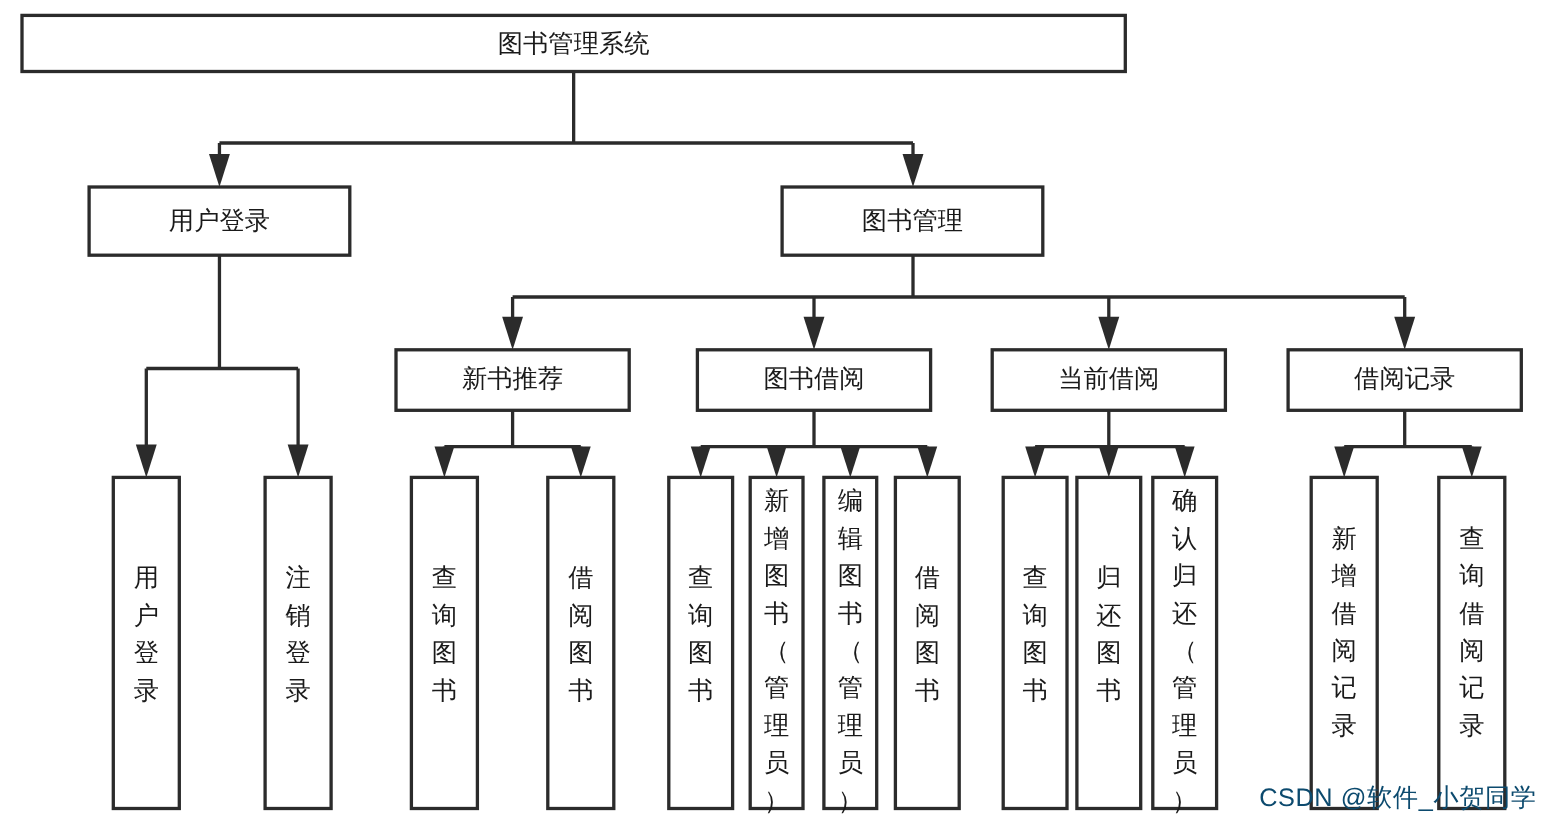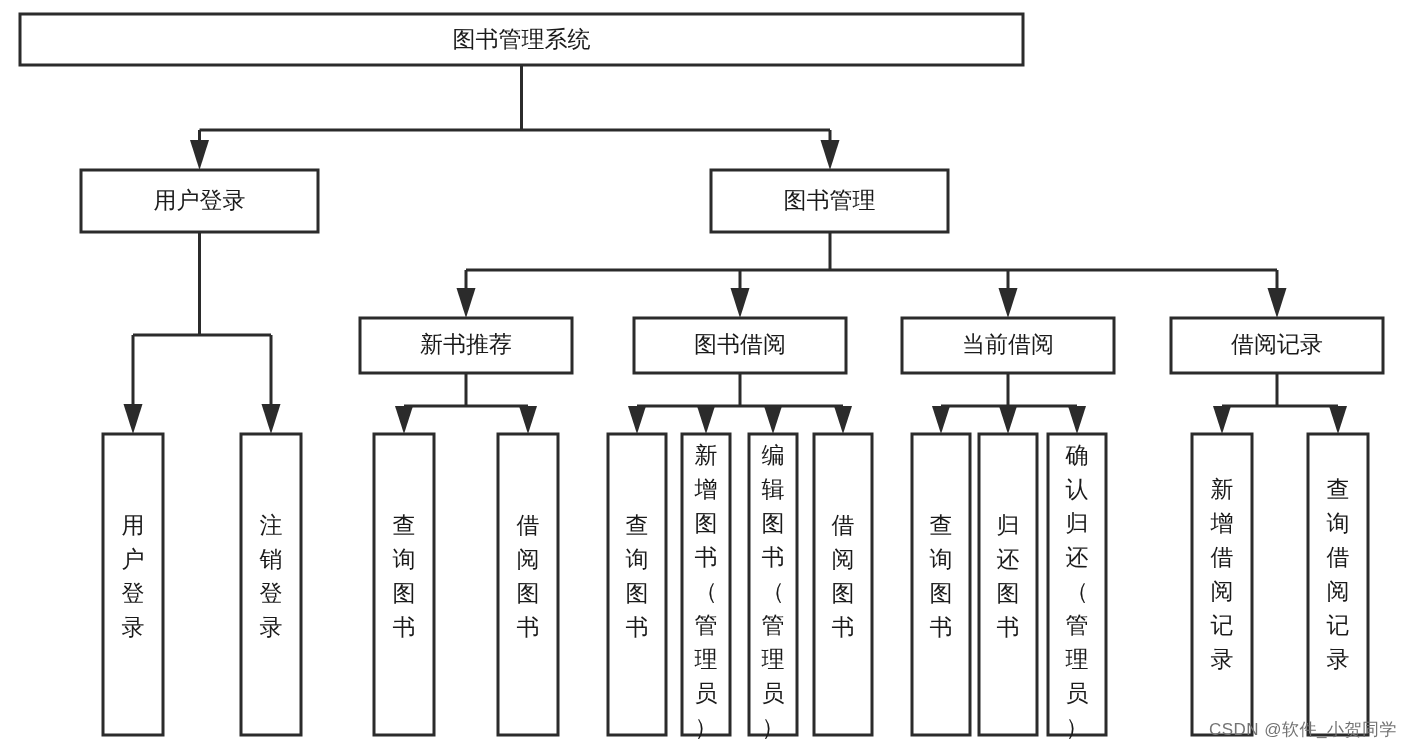--- a/index.html
+++ b/index.html
@@ -45,22 +45,22 @@
     font-family: "Liberation Sans", "DejaVu Sans", sans-serif;
     font-size: 23px;
     fill: #1a1a1a;
     text-anchor: middle;
   }
   .watermark {
     position: absolute;
     right: 8px;
     bottom: 6px;
     font-family: "Liberation Sans", "DejaVu Sans", sans-serif;
-    font-size: 17px;
-    color: #737373;
+    font-size: 23px;
+    color: #0c4a6e;
     letter-spacing: 0.5px;
     white-space: nowrap;
     pointer-events: none;
   }
 </style>
 </head>
 <body>
 
 <svg id="diagram" viewBox="0 0 1405 747" xmlns="http://www.w3.org/2000/svg">
 

